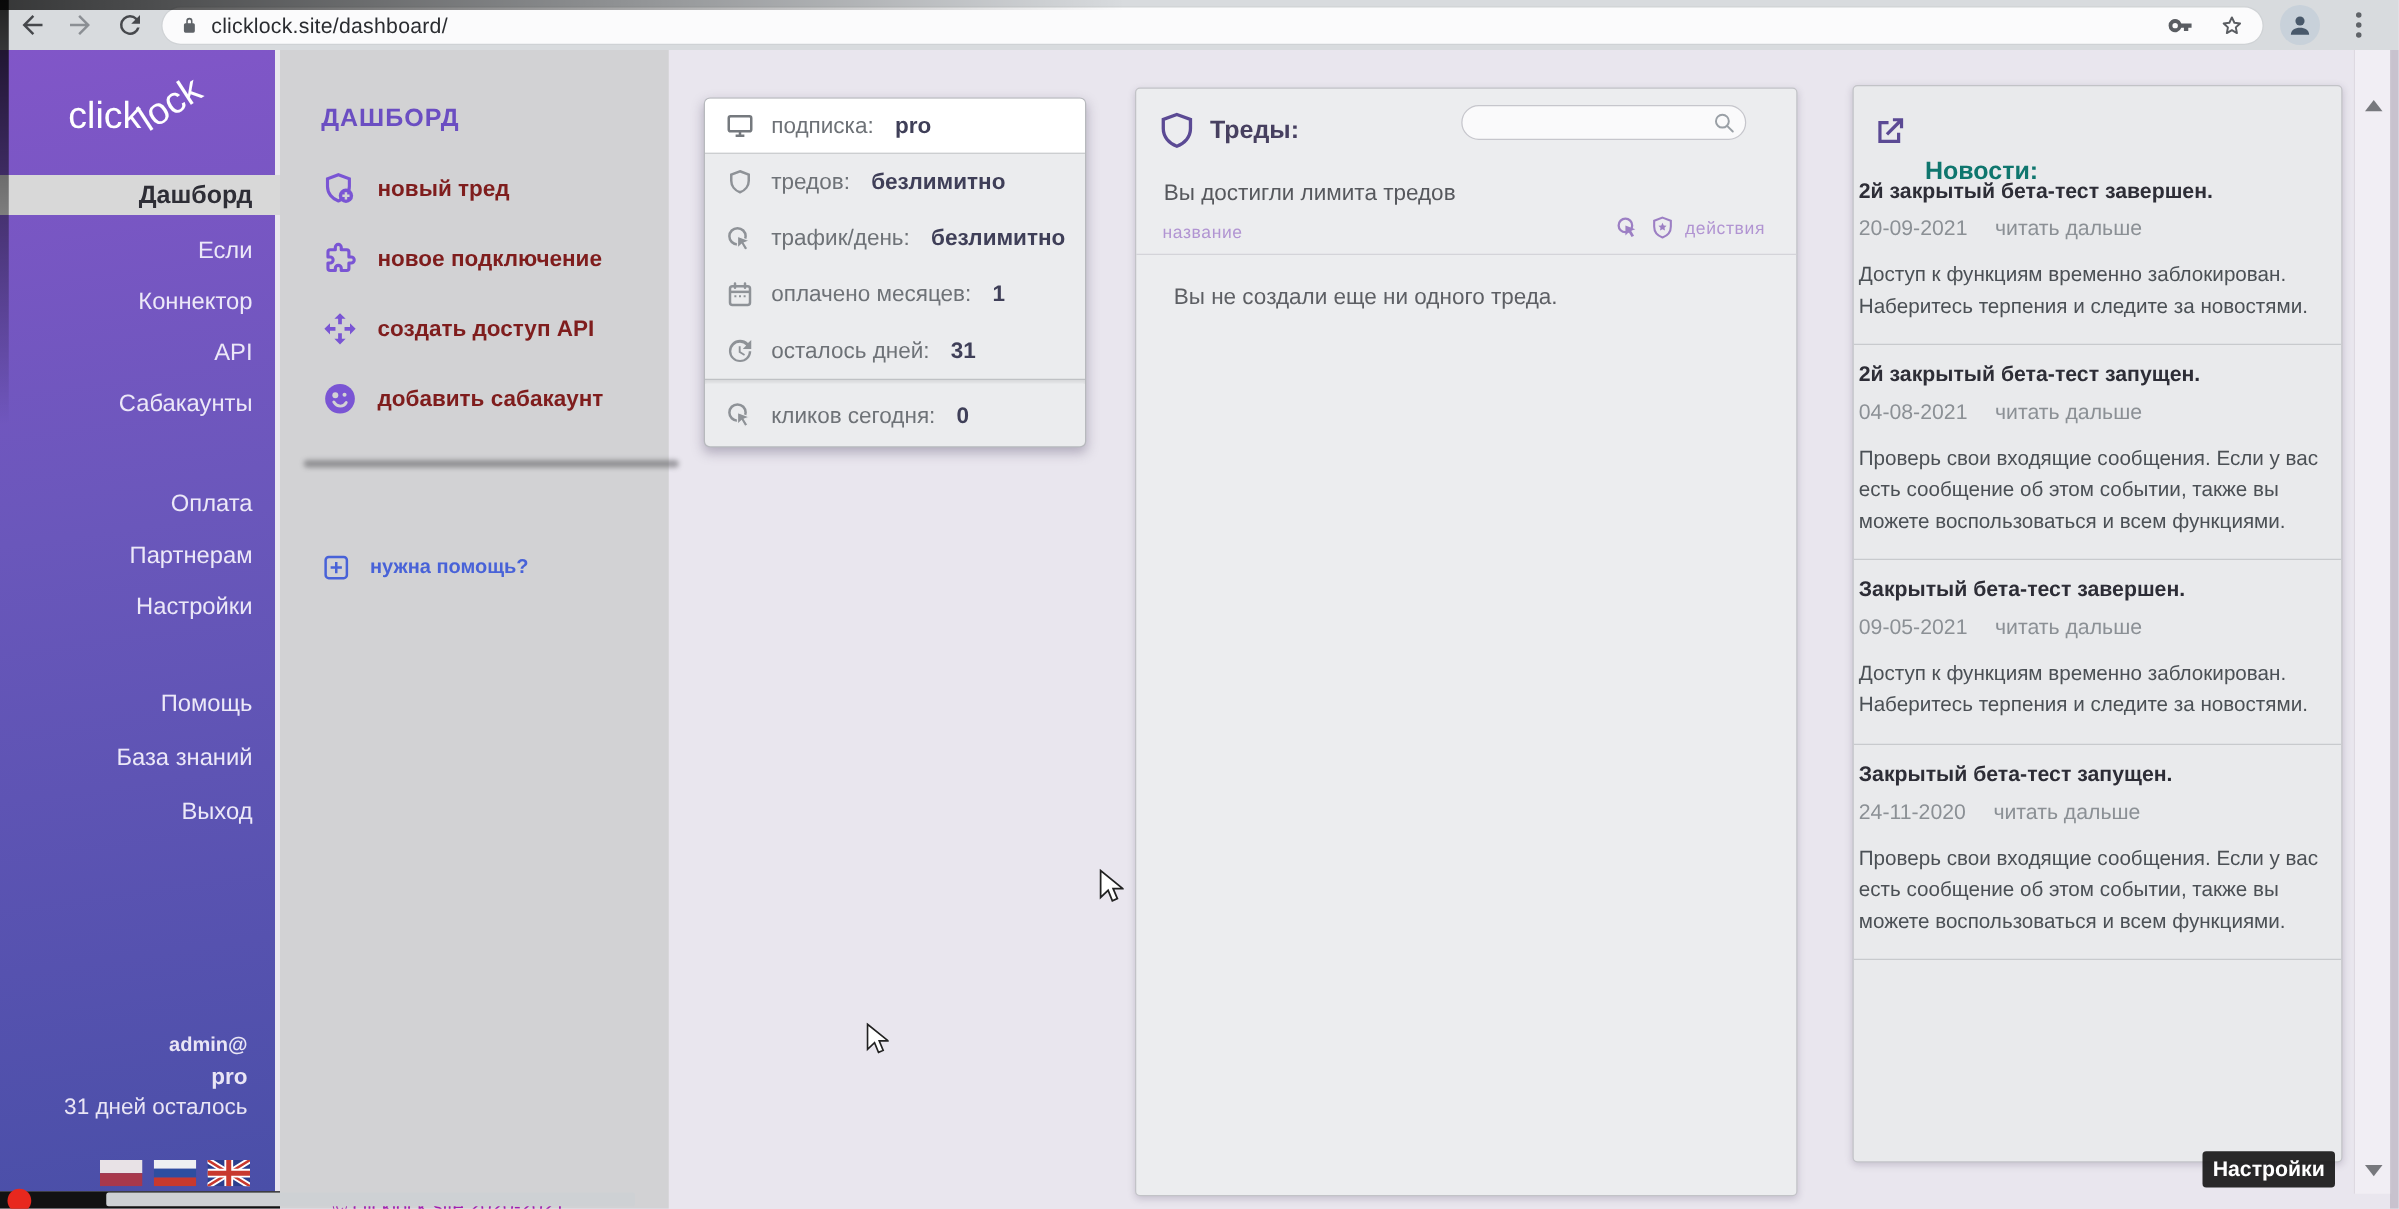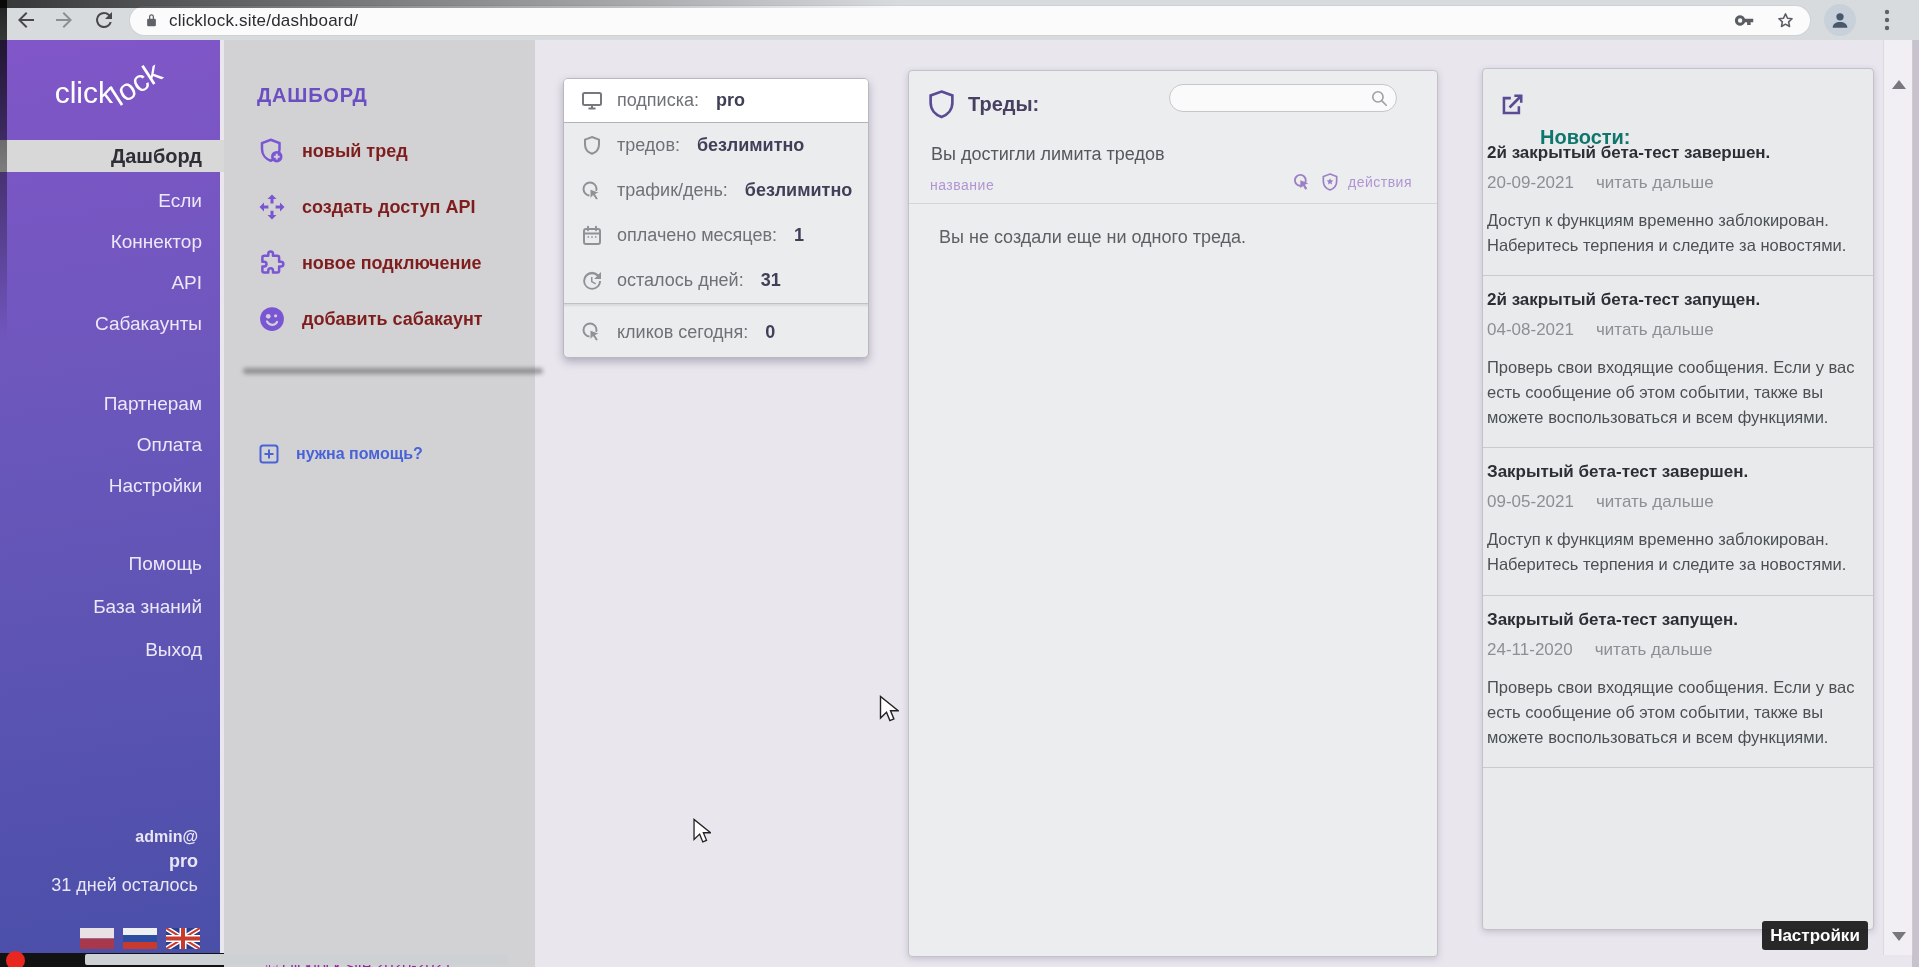--- a/index.html
+++ b/index.html
@@ -187,22 +187,22 @@
     <span>click</span>
       <span class="logo-lock">lock</span>
   </div>
   <div class="side-item side-active">Дашборд</div>
   <nav class="side-nav">
     <div class="side-item">Если</div>
     <div class="side-item">Коннектор</div>
     <div class="side-item">API</div>
     <div class="side-item">Сабакаунты</div>
     <div class="side-spacer1"></div>
+    <div class="side-item">Оплата</div>
     <div class="side-item">Партнерам</div>
-    <div class="side-item">Оплата</div>
     <div class="side-item">Настройки</div>
     <div class="side-spacer2"></div>
     <div class="grp3">
       <div class="side-item">Помощь</div>
       <div class="side-item">База знаний</div>
       <div class="side-item">Выход</div>
     </div>
   </nav>
   <div class="account">
     <div class="acc-email">admin@</div>
@@ -234,30 +234,30 @@
   <div class="col2-menu">
     <div class="col2-item">
       <svg viewBox="0 0 24 24">
         <path fill="none" stroke="currentColor" stroke-width="2" d="M11 3l7 2.6v4.9c0 4.4-3 7.9-7 9.3-4-1.4-7-4.9-7-9.3V5.6z"></path>
         <circle cx="15.8" cy="16.5" r="4.6" fill="currentColor"></circle>
         <path d="M15.8 14.2v4.6M13.5 16.5h4.6" stroke="#d2d2d4" stroke-width="1.6"></path>
       </svg>
       <span class="lbl">новый тред</span>
     </div>
     <div class="col2-item">
+      <svg viewBox="0 0 24 24">
+        <path fill="none" stroke="currentColor" stroke-width="2" stroke-linejoin="round" d="M9 4.7a1.9 1.9 0 0 1 3.8 0V6.2H16.3a1.4 1.4 0 0 1 1.4 1.4V10.9h1.5a1.9 1.9 0 0 1 0 3.8H17.7V18.1a1.4 1.4 0 0 1-1.4 1.4h-3.5v-1.4a1.9 1.9 0 0 0-3.8 0v1.4H5.7a1.4 1.4 0 0 1-1.4-1.4v-3.4h1.4a1.9 1.9 0 0 0 0-3.8H4.3V7.6a1.4 1.4 0 0 1 1.4-1.4H9z"></path>
+      </svg>
+      <span class="lbl">новое подключение</span>
+    </div>
+    <div class="col2-item">
       <svg viewBox="0 0 24 24" fill="currentColor">
         <path d="M12 2l3.6 3.6h-2.4v3.5h-2.4V5.6H8.4zM2 12l3.6-3.6v2.4h3.5v2.4H5.6v2.4zM22 12l-3.6 3.6v-2.4h-3.5v-2.4h3.5V8.4zM12 22l-3.6-3.6h2.4v-3.5h2.4v3.5h2.4z"></path>
       </svg>
       <span class="lbl">создать доступ API</span>
-    </div>
-    <div class="col2-item">
-      <svg viewBox="0 0 24 24">
-        <path fill="none" stroke="currentColor" stroke-width="2" stroke-linejoin="round" d="M9 4.7a1.9 1.9 0 0 1 3.8 0V6.2H16.3a1.4 1.4 0 0 1 1.4 1.4V10.9h1.5a1.9 1.9 0 0 1 0 3.8H17.7V18.1a1.4 1.4 0 0 1-1.4 1.4h-3.5v-1.4a1.9 1.9 0 0 0-3.8 0v1.4H5.7a1.4 1.4 0 0 1-1.4-1.4v-3.4h1.4a1.9 1.9 0 0 0 0-3.8H4.3V7.6a1.4 1.4 0 0 1 1.4-1.4H9z"></path>
-      </svg>
-      <span class="lbl">новое подключение</span>
     </div>
     <div class="col2-item">
       <svg viewBox="0 0 24 24">
         <circle cx="12" cy="12" r="9.5" fill="currentColor"></circle>
         <circle cx="9" cy="9.8" r="1.9" fill="#d2d2d4"></circle>
         <circle cx="14.9" cy="9.4" r="1.3" fill="#d2d2d4"></circle>
         <path d="M8 14c1.2 1.9 2.6 2.7 4.3 2.7 1.6 0 2.9-.8 3.7-2.3" stroke="#d2d2d4" stroke-width="1.8" fill="none" stroke-linecap="round"></path>
       </svg>
       <span class="lbl">добавить сабакаунт</span>
     </div>

